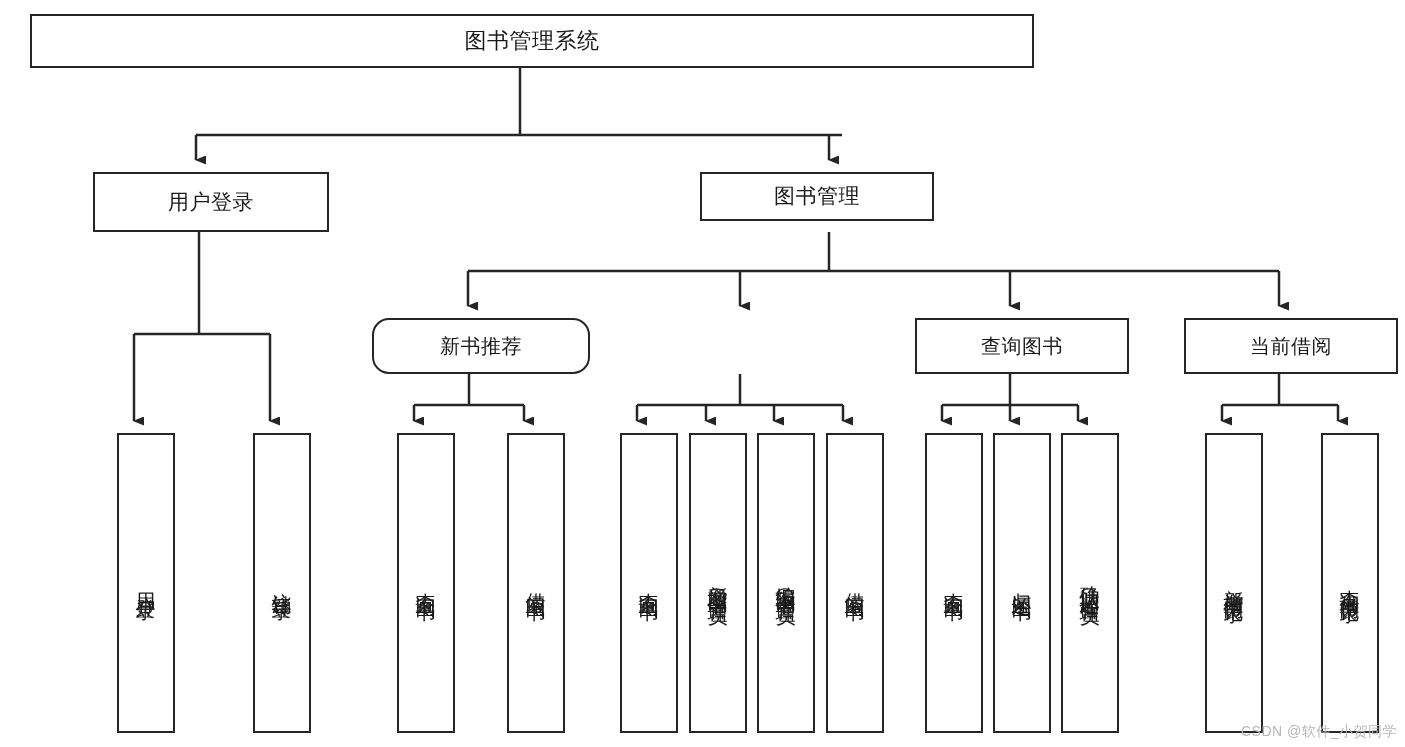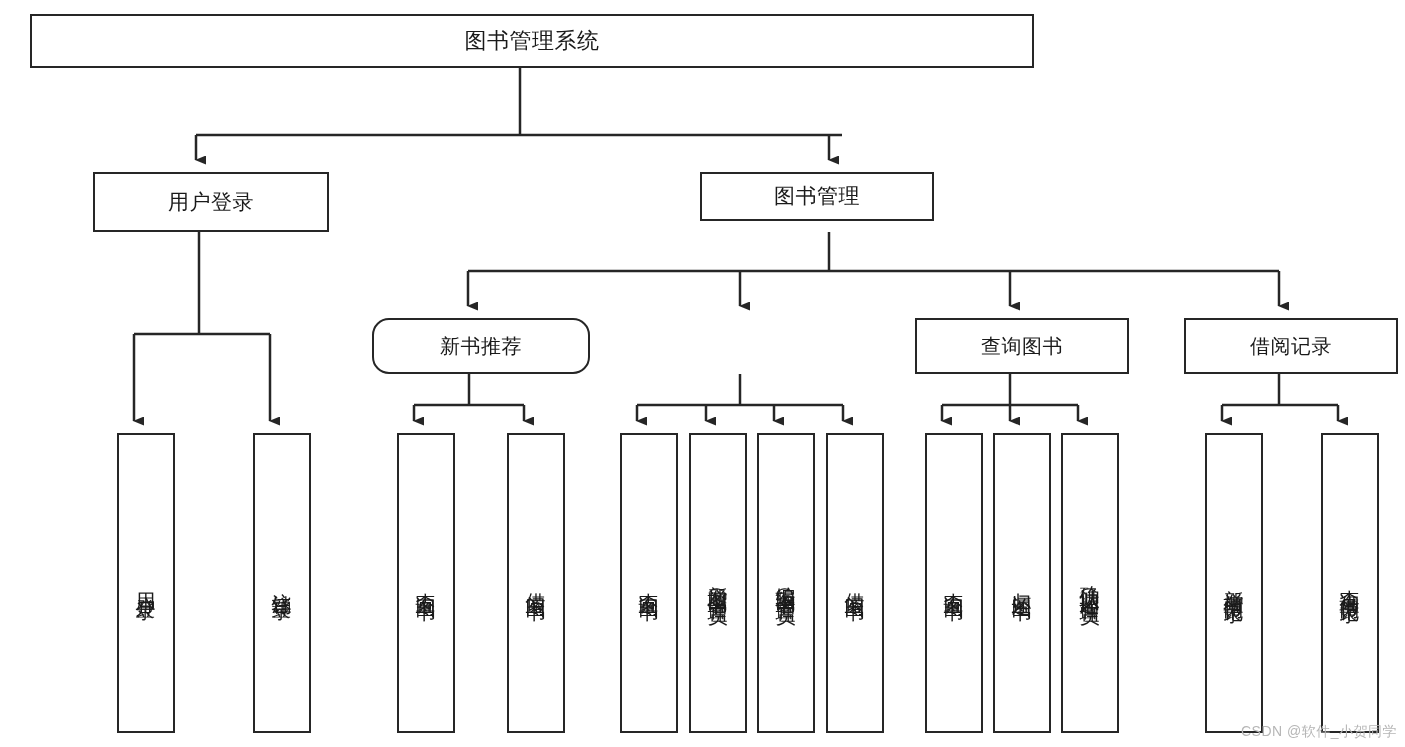--- a/index.html
+++ b/index.html
@@ -135,21 +135,21 @@
     <span class="node-label">图书管理</span>
   </div>
 
   <div class="node-box lvl2" style="left:360px; top:318px; width:218px; height:56px;border-radius:17px;">
     <span class="node-label">新书推荐</span>
   </div>
   <div class="node-box lvl2" style="left:903px; top:318px; width:214px; height:56px;">
     <span class="node-label">查询图书</span>
   </div>
   <div class="node-box lvl2" style="left:1172px; top:318px; width:214px; height:56px;">
-    <span class="node-label">借阅记录</span>
+    <span class="node-label">当前借阅</span>
   </div>
 
   <div class="node-box leaf" style="left:105px; top:433px; width:58px; height:300px;">
     <span class="node-label">用户登录</span>
   </div>
   <div class="node-box leaf" style="left:241px; top:433px; width:58px; height:300px;">
     <span class="node-label">注销登录</span>
   </div>
 
   <div class="node-box leaf" style="left:385px; top:433px; width:58px; height:300px;">

